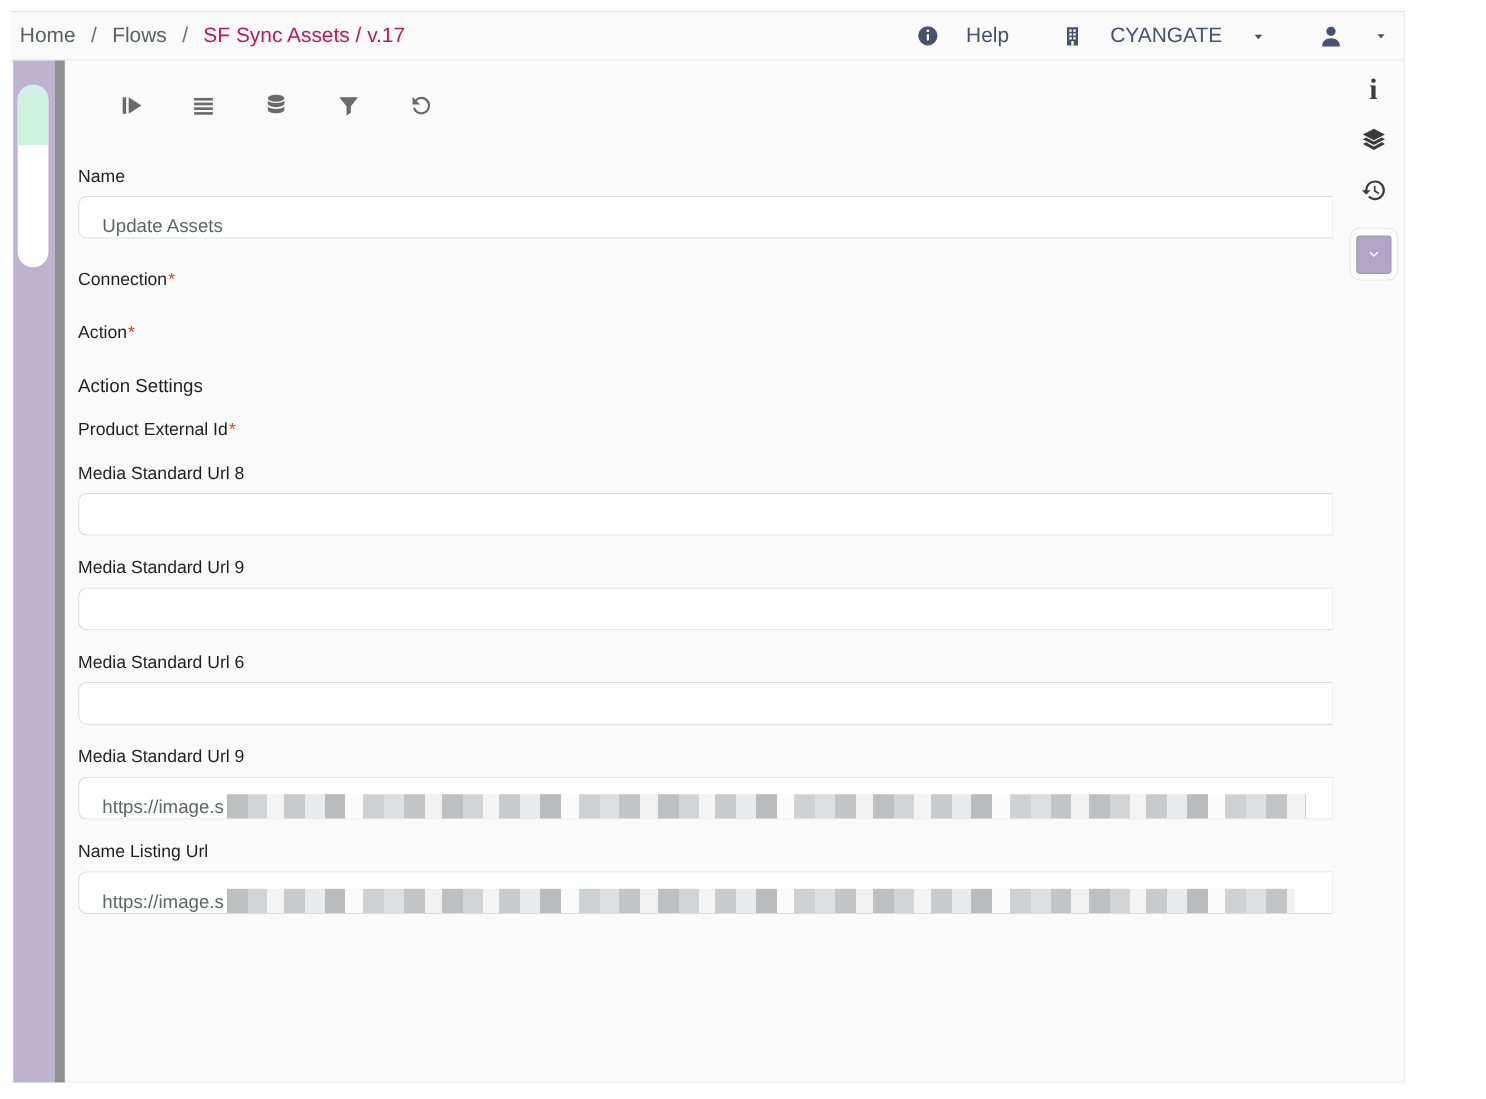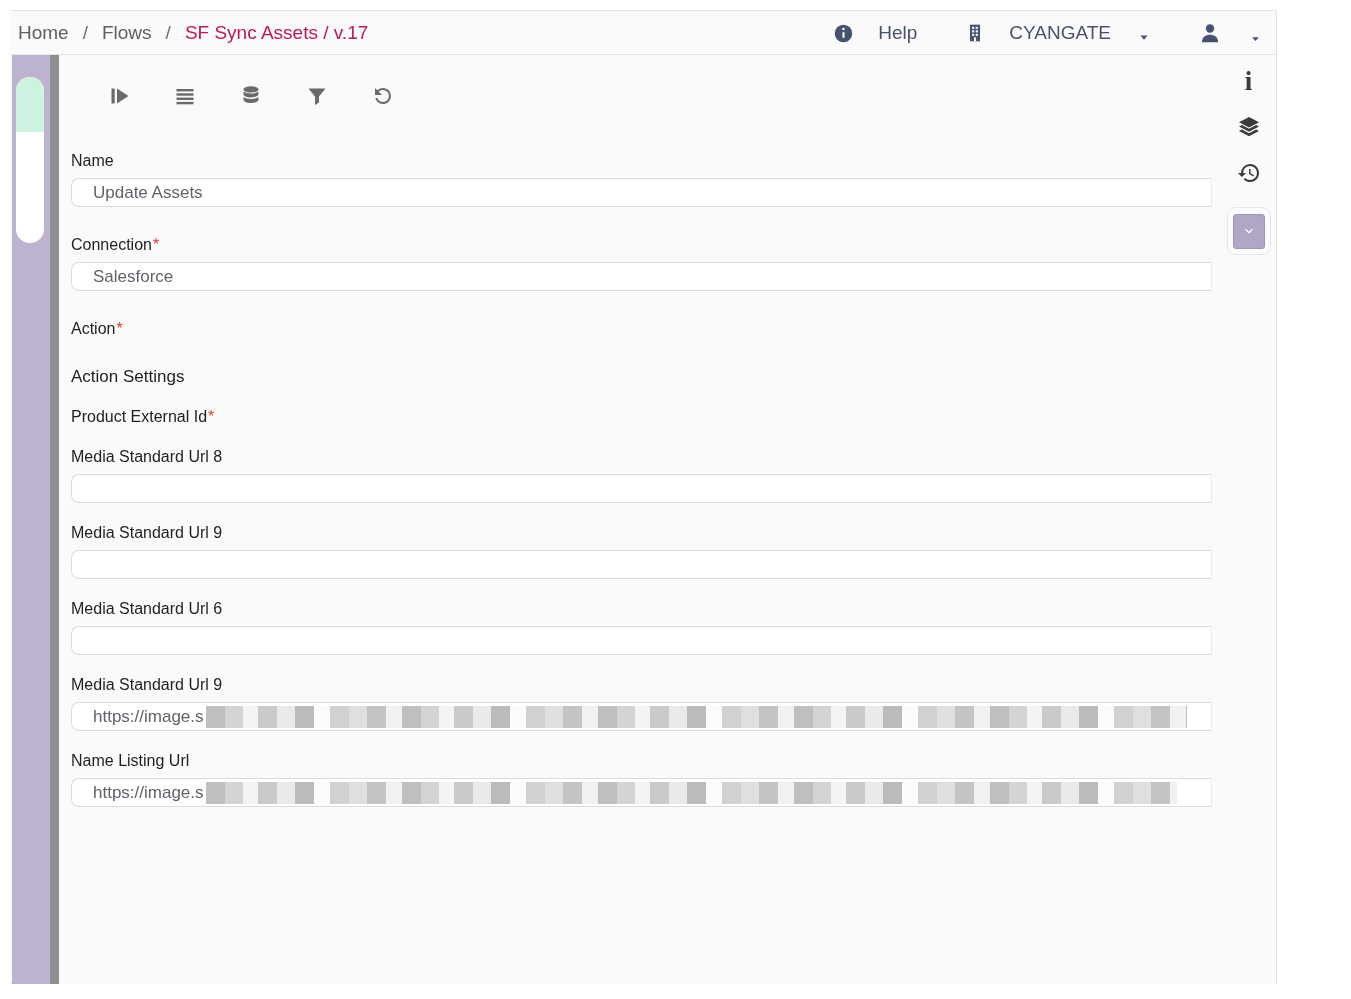--- a/index.html
+++ b/index.html
@@ -14,21 +14,21 @@
   
   .topbar{
     height:44px; display:flex; align-items:center; padding:0 14px 0 8px;
     border-bottom:1px solid #e6e6e6; background:#fafafa;
   }
   .breadcrumb{ display:flex; align-items:flex-start; gap:14px; font-size:19px; color:#5c5f63; }
   .crumb{ cursor:pointer; }
   .crumb.current{ color:#be185d; }
   .crumb-sep{ color:#6c6f73; }
   .topbar-right{ margin-left:auto; display:flex; align-items:center; gap:48px; color:#46526e; font-size:19px; }
-  .tb-item{ display:flex; align-items:flex-end; gap:24px; cursor:pointer; }
+  .tb-item{ display:flex; align-items:center; gap:24px; cursor:pointer; }
   .tb-item svg{ display:block; }
   .caret{ margin-left:2px; }
 
   
   .body-row{ display:flex; height:929px; }
 
   .drawer{ width:38px; margin-left:2px; background:#beb3ce; position:relative; }
   .minimap{
     position:absolute; left:4px; top:22px; width:28px; height:166px;
     background:#ffffff; border-radius:14px; overflow:hidden; cursor:pointer;
@@ -41,24 +41,24 @@
   .toolbar{ margin-top:29px; display:flex; align-items:center; gap:42px; padding-left:36px; }
   .tool-btn{ width:24px; height:24px; color:#6a6a6a; cursor:pointer; background:none; border:none; }
   .tool-btn svg{ display:block; }
 
   .form{ width:1400px; }
   .field{ margin-top:28px; }
   .field.compact{ margin-top:20px; }
   .field-label{ font-size:16px; color:#1f1f1f; line-height:20px; margin-bottom:7px; }
   .req{ color:#e53935; margin-left:1px; }
   .input{
-    width:1141px; height:29px; background:#ffffff;
+    width:1141px; height:39px; background:#ffffff;
     border:1px solid #d9dde3; border-right-color:#e9ebee;
     border-radius:8px 0 0 8px;
-    display:flex; align-items:center; padding-left:21px; cursor:text;
+    display:flex; align-items:flex-end; padding-left:21px; cursor:text;
   }
   .val{ font-size:17px; color:#5f6368; white-space:nowrap; }
   .redact{
     height:22px; flex:1; margin-left:2px; margin-right:24px;
     background:repeating-linear-gradient(90deg,
       #bdbfc1 0 19px, #d2d4d6 19px 37px, #f4f4f4 37px 52px,
       #c8cacc 52px 71px, #e9eaeb 71px 89px, #b9bbbd 89px 108px,
       #fbfbfb 108px 124px, #cfd1d3 124px 143px, #dddfe1 143px 161px,
       #c2c4c6 161px 180px, #f1f1f1 180px 196px);
   }
@@ -186,23 +186,20 @@
       <div class="form">
         <div id="fields-main">
             <div class="field first-field">
               <div class="field-label"><span>Name</span></div>
               <div class="input">
                 <span class="val">Update Assets</span>
               </div>
             </div>
             <div class="field">
               <div class="field-label"><span>Connection</span><span class="req">*</span></div>
-              <div class="input">
-                <span class="val">Salesforce</span>
-              </div>
             </div>
             <div class="field">
               <div class="field-label"><span>Action</span><span class="req">*</span></div>
             </div>
           </div>
         <div class="section-heading">Action Settings</div>
         <div id="fields-settings">
             <div class="field compact after-heading">
               <div class="field-label"><span>Product External Id</span><span class="req">*</span></div>
             </div>

